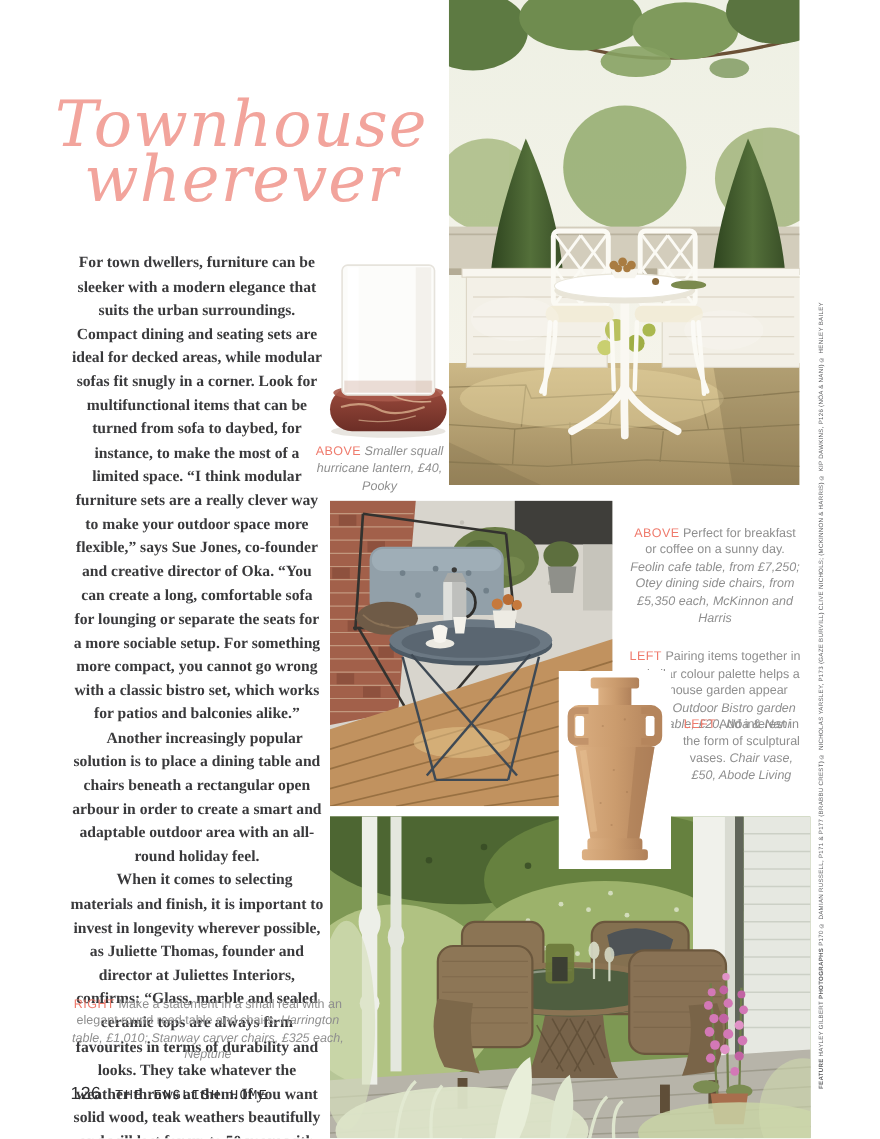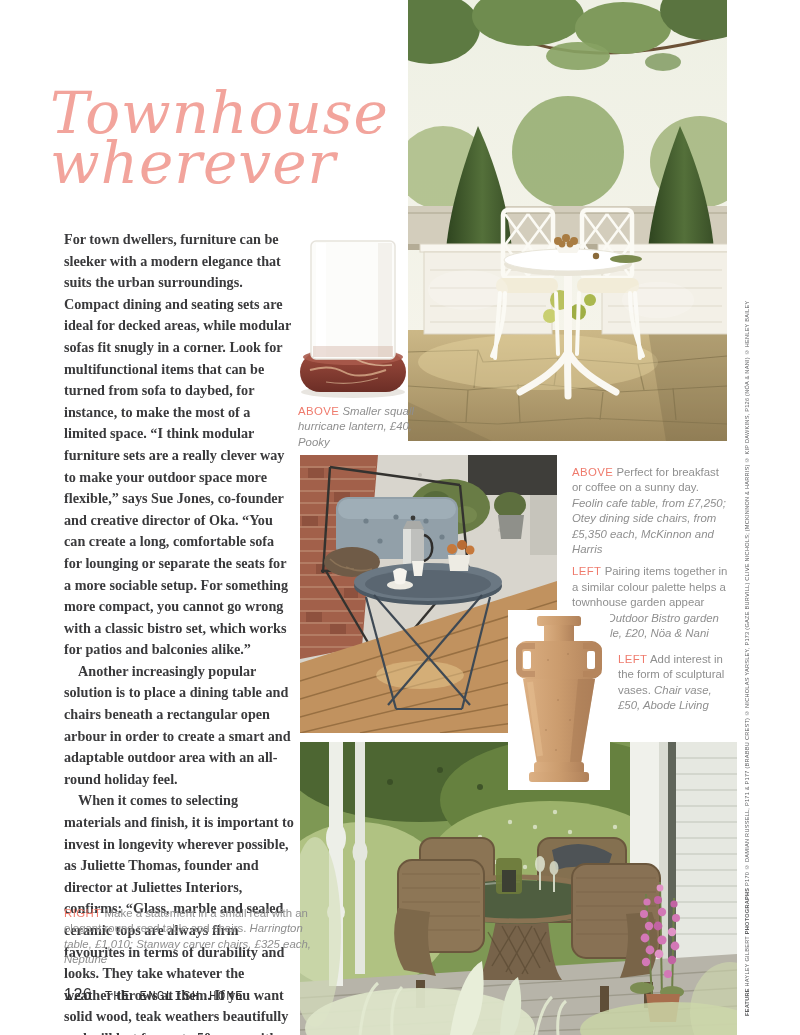--- a/index.html
+++ b/index.html
@@ -1,38 +1,38 @@
 <!DOCTYPE html>
 <html><head>
 <meta charset="utf-8">
 <style>
   html,body{margin:0;padding:0;background:#ffffff;}
   .page{position:relative;width:800px;height:1035px;background:#ffffff;overflow:hidden;
-        font-family:"Liberation Sans",sans-serif;}
+        font-family:"Liberation Sans",sans-serif;text-align:center;}
 
   
   .title{position:absolute;left:50px;top:88px;font-family:"DejaVu Serif",serif;
          font-style:italic;font-weight:400;color:#f2a49c;font-size:58px;line-height:50px;
          letter-spacing:1px;}
   .title .tline{white-space:nowrap;}
 
   
   .body-col{position:absolute;left:64px;top:229px;width:230px;
             font-family:"Liberation Serif",serif;font-size:14.2px;line-height:21.6px;
             color:#3a3a3c;}
   .body-col p{margin:0;font-weight:bold;}
   .body-col p + p{text-indent:14px;}
 
   
   .cap{position:absolute;margin:0;font-size:11.4px;line-height:15.4px;color:#8f8f8f;}
   .cap .lbl{color:#ef7b6d;letter-spacing:.4px;}
   .cap .it{font-style:italic;}
-  .cap-lantern{left:298px;top:404px;width:122px;}
+  .cap-lantern{left:284px;top:404px;width:122px;}
   .cap-right{left:572px;top:458px;width:156px;}
-  .cap-right .blk{display:block;margin-top:7px;}
+  .cap-right .blk{display:block;margin-top:20px;}
   .cap-vase{left:618px;top:652px;width:112px;}
   .cap-bottom{left:64px;top:906px;width:250px;}
 
   
   .photo{position:absolute;overflow:hidden;}
   .photo svg{display:block;width:100%;height:100%;}
   .ph-terrace{left:408px;top:0;width:319px;height:441px;}
   .ph-patio{left:300px;top:455px;width:257px;height:278px;}
   .ph-porch{left:300px;top:742px;width:437px;height:293px;}
   .lantern-box{left:298px;top:238px;width:110px;height:162px;background:#fff;}

